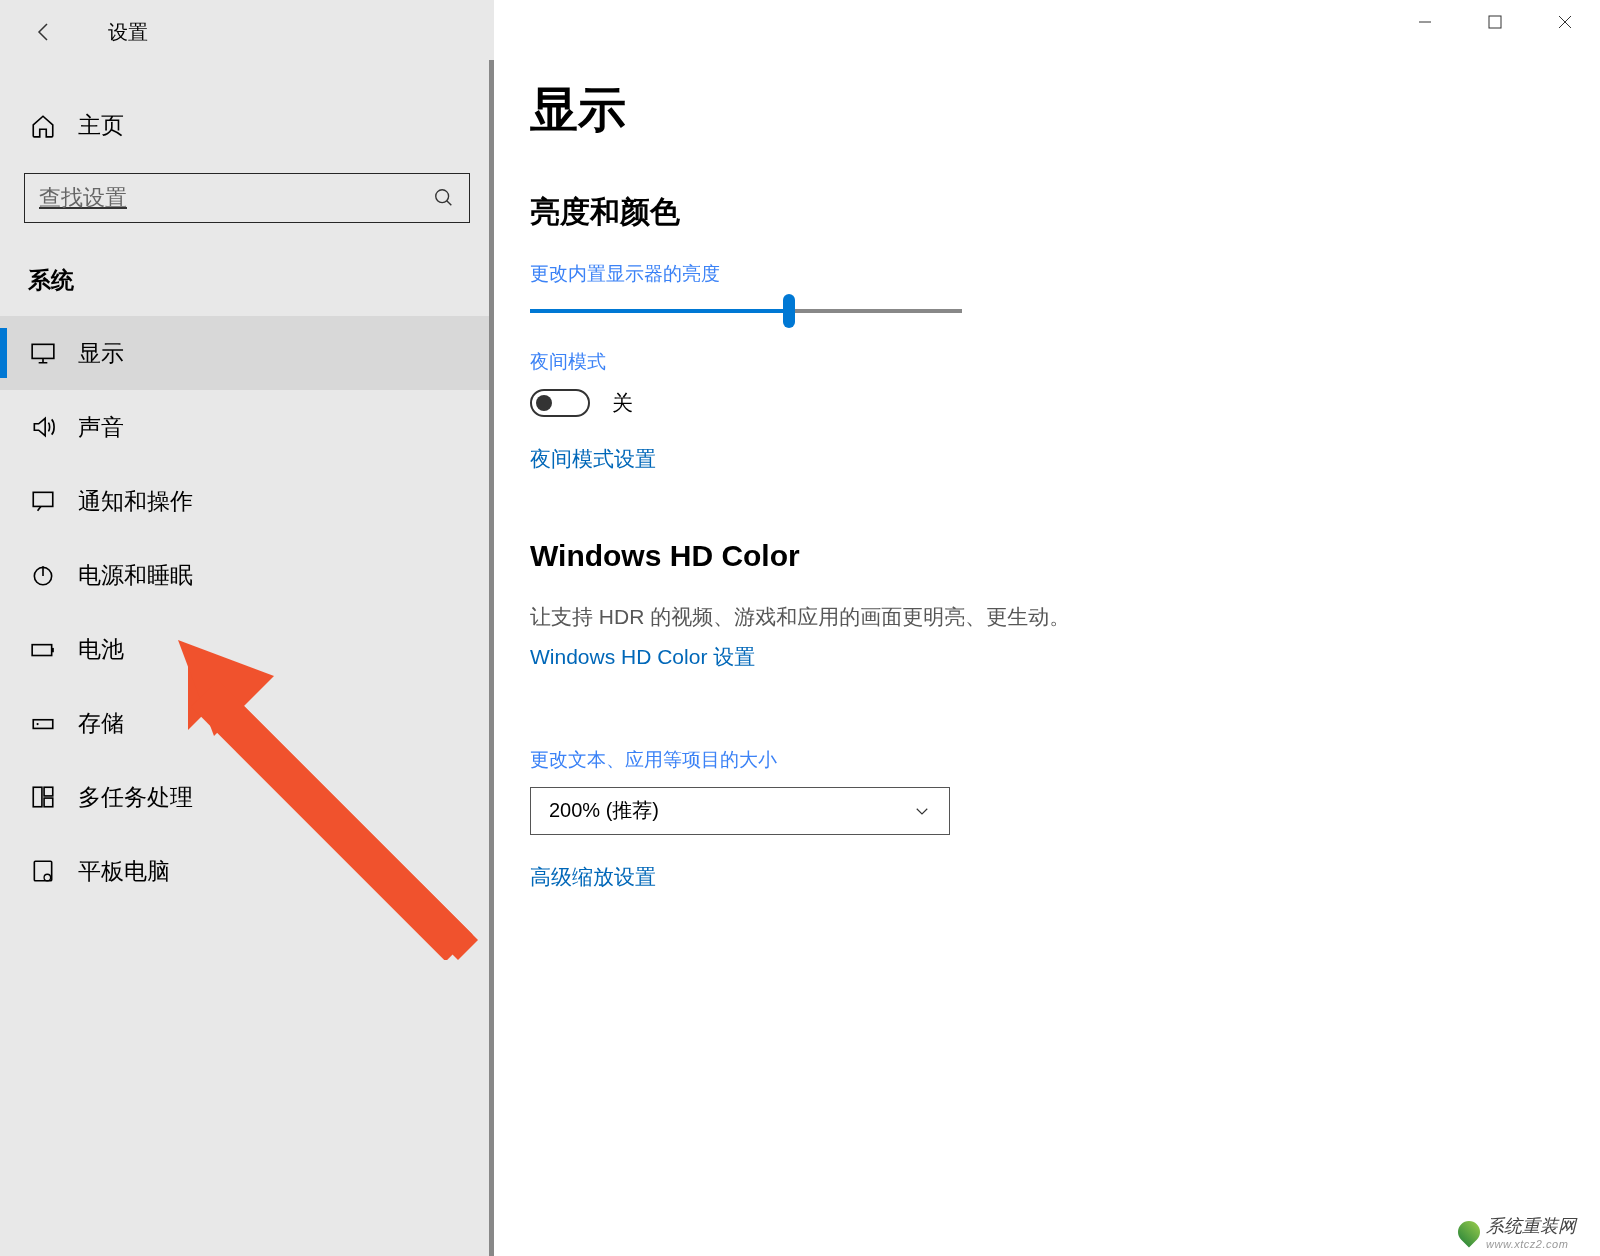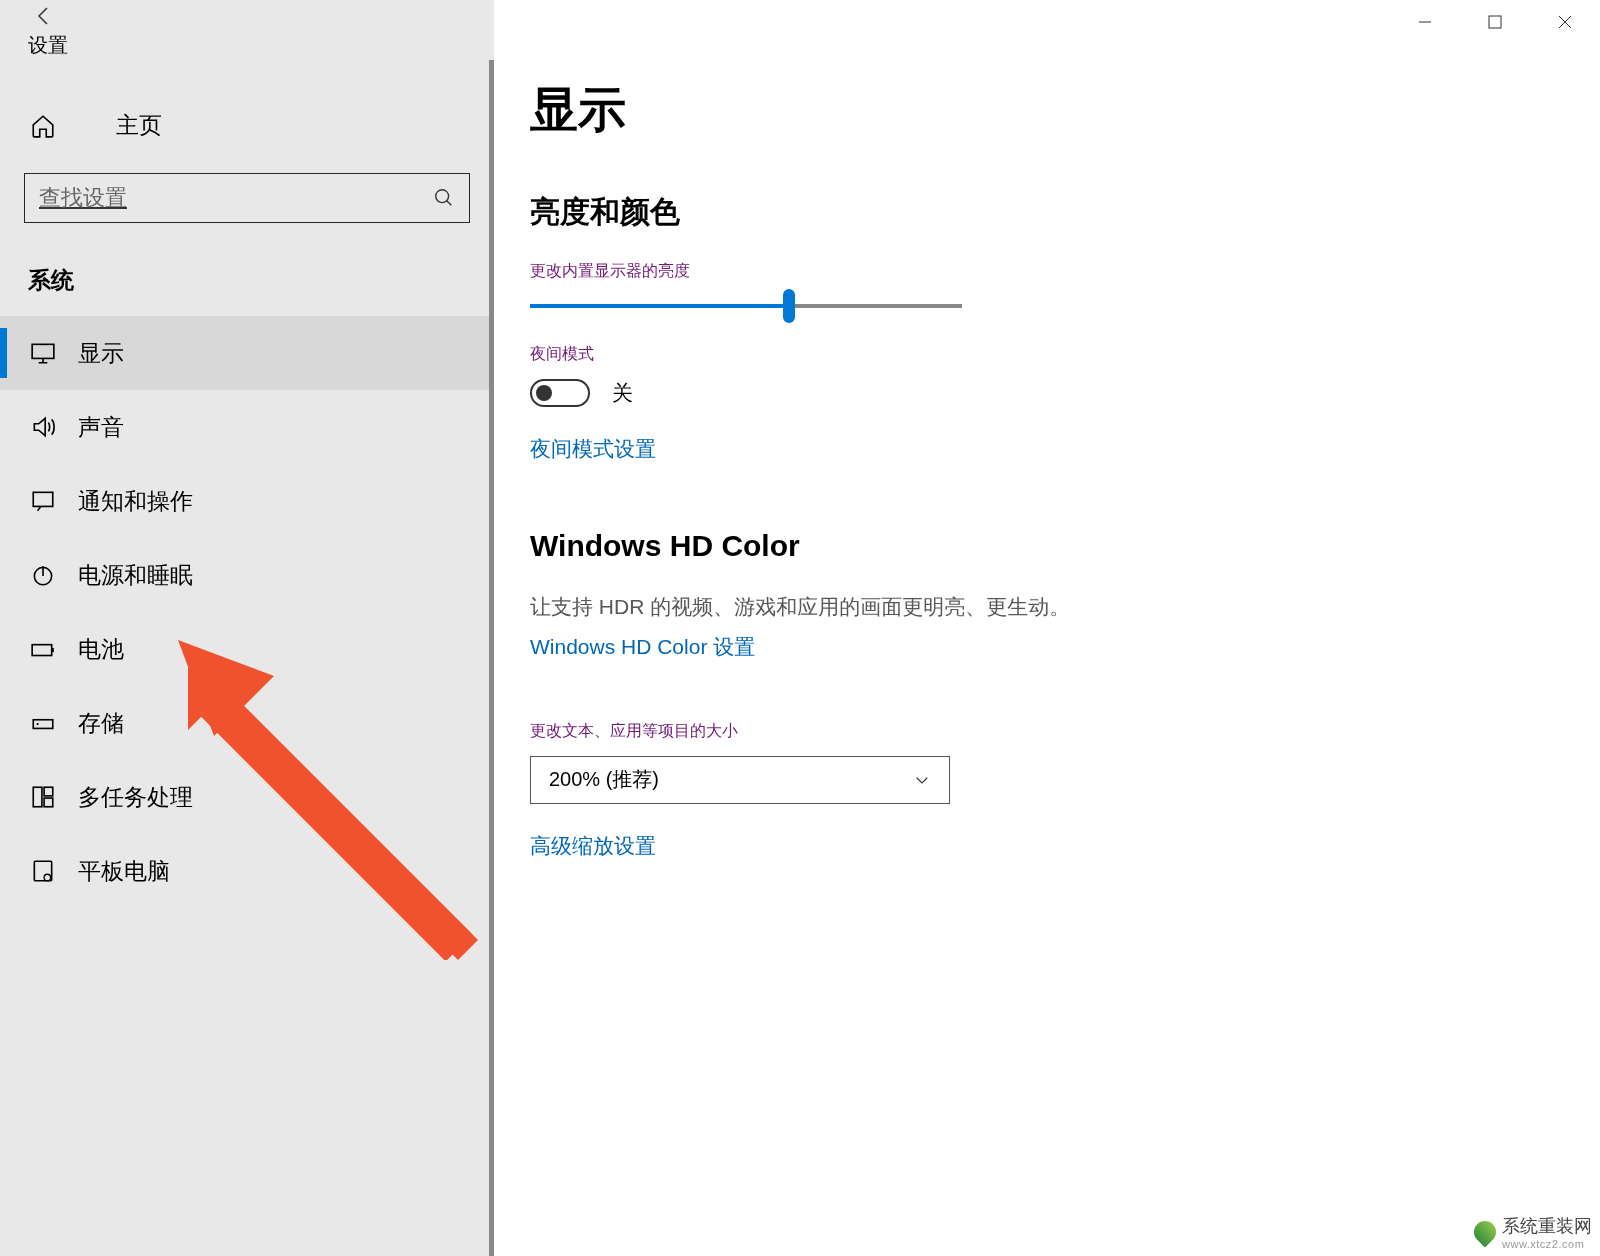--- a/index.html
+++ b/index.html
@@ -19,24 +19,23 @@
   
   .sidebar {
     width: 494px;
     background: #e8e8e8;
     height: 100%;
     position: relative;
     flex-shrink: 0;
   }
   .titlebar-left {
     display: flex;
-    align-items: flex-start;
+    align-items: center;
     height: 64px;
     padding-left: 28px;
-    flex-direction: column;
   }
   .back-arrow {
     width: 32px;
     height: 32px;
     display: flex;
     align-items: center;
     justify-content: center;
     margin-right: 48px;
     cursor: pointer;
   }
@@ -45,21 +44,20 @@
     font-size: 20px;
     color: #000;
     font-weight: 400;
   }
   .home-row {
     display: flex;
     align-items: center;
     padding: 16px 0 16px 28px;
     margin-top: 30px;
     cursor: pointer;
-    gap: 38px;
   }
   .home-row .icon-slot {
     width: 30px;
     display: flex;
     justify-content: center;
     margin-right: 20px;
   }
   .home-row .label {
     font-size: 23px;
     color: #000;
@@ -160,23 +158,24 @@
     margin-bottom: 50px;
   }
   h2.sec {
     font-size: 30px;
     font-weight: 600;
     color: #000;
     margin-top: 6px;
     margin-bottom: 28px;
   }
   .setting-label {
-    font-size: 16px;
-    color: #701a75;
+    font-size: 19px;
+    color: #3b82f6;
     margin-bottom: 14px;
+    margin-top: 16px;
   }
   .slider-track {
     width: 432px;
     height: 4px;
     position: relative;
     margin-bottom: 36px;
     margin-top: 22px;
   }
   .slider-fill {
     position: absolute;
@@ -264,27 +263,28 @@
     top: 640px;
     width: 320px;
     height: 320px;
     pointer-events: none;
     z-index: 50;
   }
 
   
   .watermark {
     position: absolute;
-    right: 8px;
+    right: 24px;
     bottom: 6px;
     display: flex;
     align-items: center;
     font-size: 18px;
     color: #444;
     z-index: 60;
+    font-style: italic;
   }
   .watermark .logo {
     width: 22px; height: 22px;
     background: linear-gradient(#8bc34a, #388e3c);
     border-radius: 50% 50% 0 50%;
     transform: rotate(45deg);
     margin-right: 6px;
   }
   .watermark small { display:block; font-size:11px; color:#999; letter-spacing:0.5px;}
 </style>

